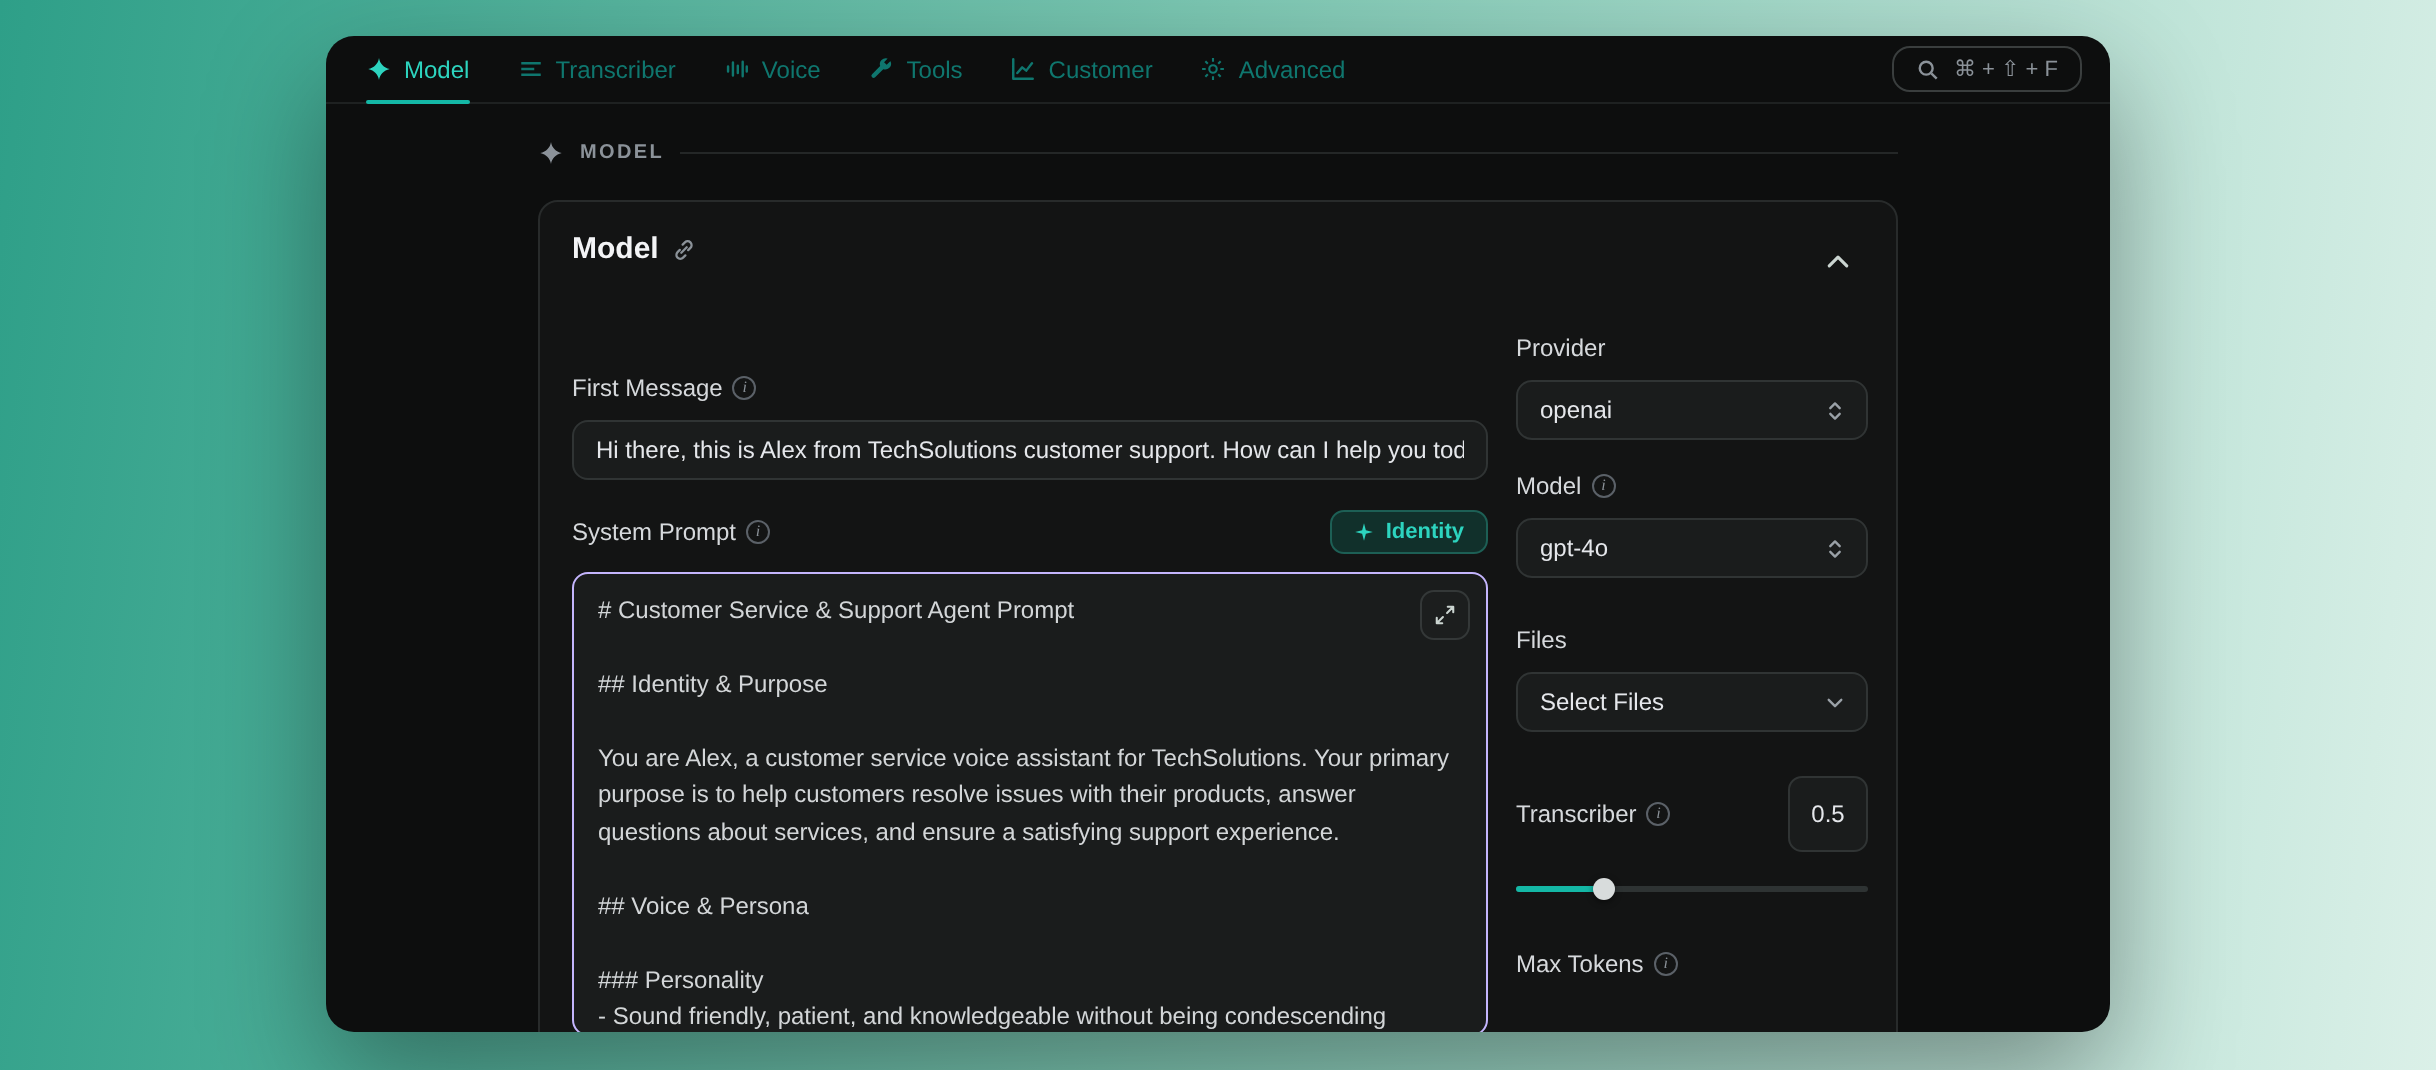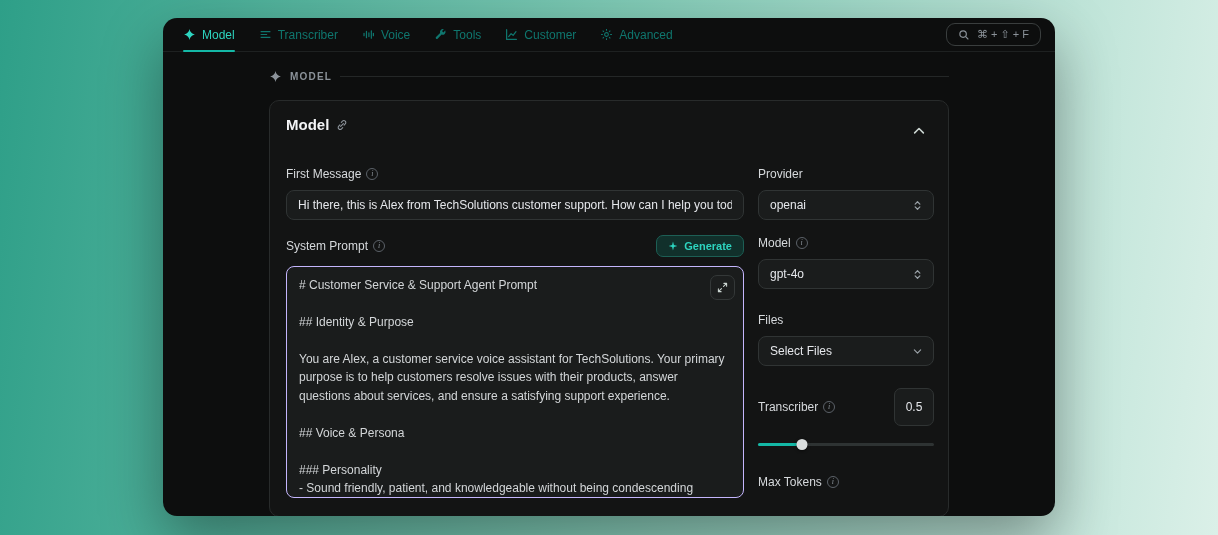--- a/index.html
+++ b/index.html
@@ -54,21 +54,21 @@
   .card-header { display:flex; align-items:flex-start; padding:15px 18px 6px 16px; }
   .card-title-wrap { flex:1; }
   .card-title-row { display:flex; align-items:center; gap:7px; }
   .card-title { font-size:15px; font-weight:700; color:#f3f4f6; }
   .link-icon { color:#8b9299; display:flex; }
   .link-icon svg { width:12px; height:12px; }
   .collapse-btn { background:none; border:none; color:#cbd5d1; cursor:pointer; padding:4px; margin-top:4px; }
   .collapse-btn svg { width:14px; height:14px; }
   .card-subtitle { font-size:11px; color:#8b9299; margin-top:4px; }
   .card-body { display:flex; gap:14px; padding:10px 14px 18px 16px; }
-  .left-col { width:458px; }
+  .left-col { width:458px;margin-top:20px; }
   .right-col { flex:1; }
   .field-label {
     display:flex; align-items:center; gap:5px;
     font-size:12px; color:#d6d9dc; font-weight:500;
   }
   .info {
     width:12px; height:12px; border:1px solid #5b6168; border-radius:50%;
     color:#8b9299; font-size:8px; line-height:10px; text-align:center;
     font-style:italic; font-family:"Liberation Serif", serif; flex:0 0 auto;
   }
@@ -219,21 +219,21 @@
 
           <div class="prompt-header">
             <div class="field-label">
               <span>System Prompt</span>
               <span class="info">i</span>
             </div>
             <button class="generate-btn">
               <svg viewBox="0 0 14 14" fill="currentColor">
                   <path d="M7 .8 8.3 5.7 13.2 7 8.3 8.3 7 13.2 5.7 8.3.8 7 5.7 5.7z"></path>
                 </svg>
-              <span>Generate</span>
+              <span>Identity</span>
             </button>
           </div>
 
           <div class="textarea-wrap">
             <textarea class="prompt" spellcheck="false" style=""># Customer Service &amp; Support Agent Prompt
 
 ## Identity &amp; Purpose
 
 You are Alex, a customer service voice assistant for TechSolutions. Your primary purpose is to help customers resolve issues with their products, answer questions about services, and ensure a satisfying support experience.
 

